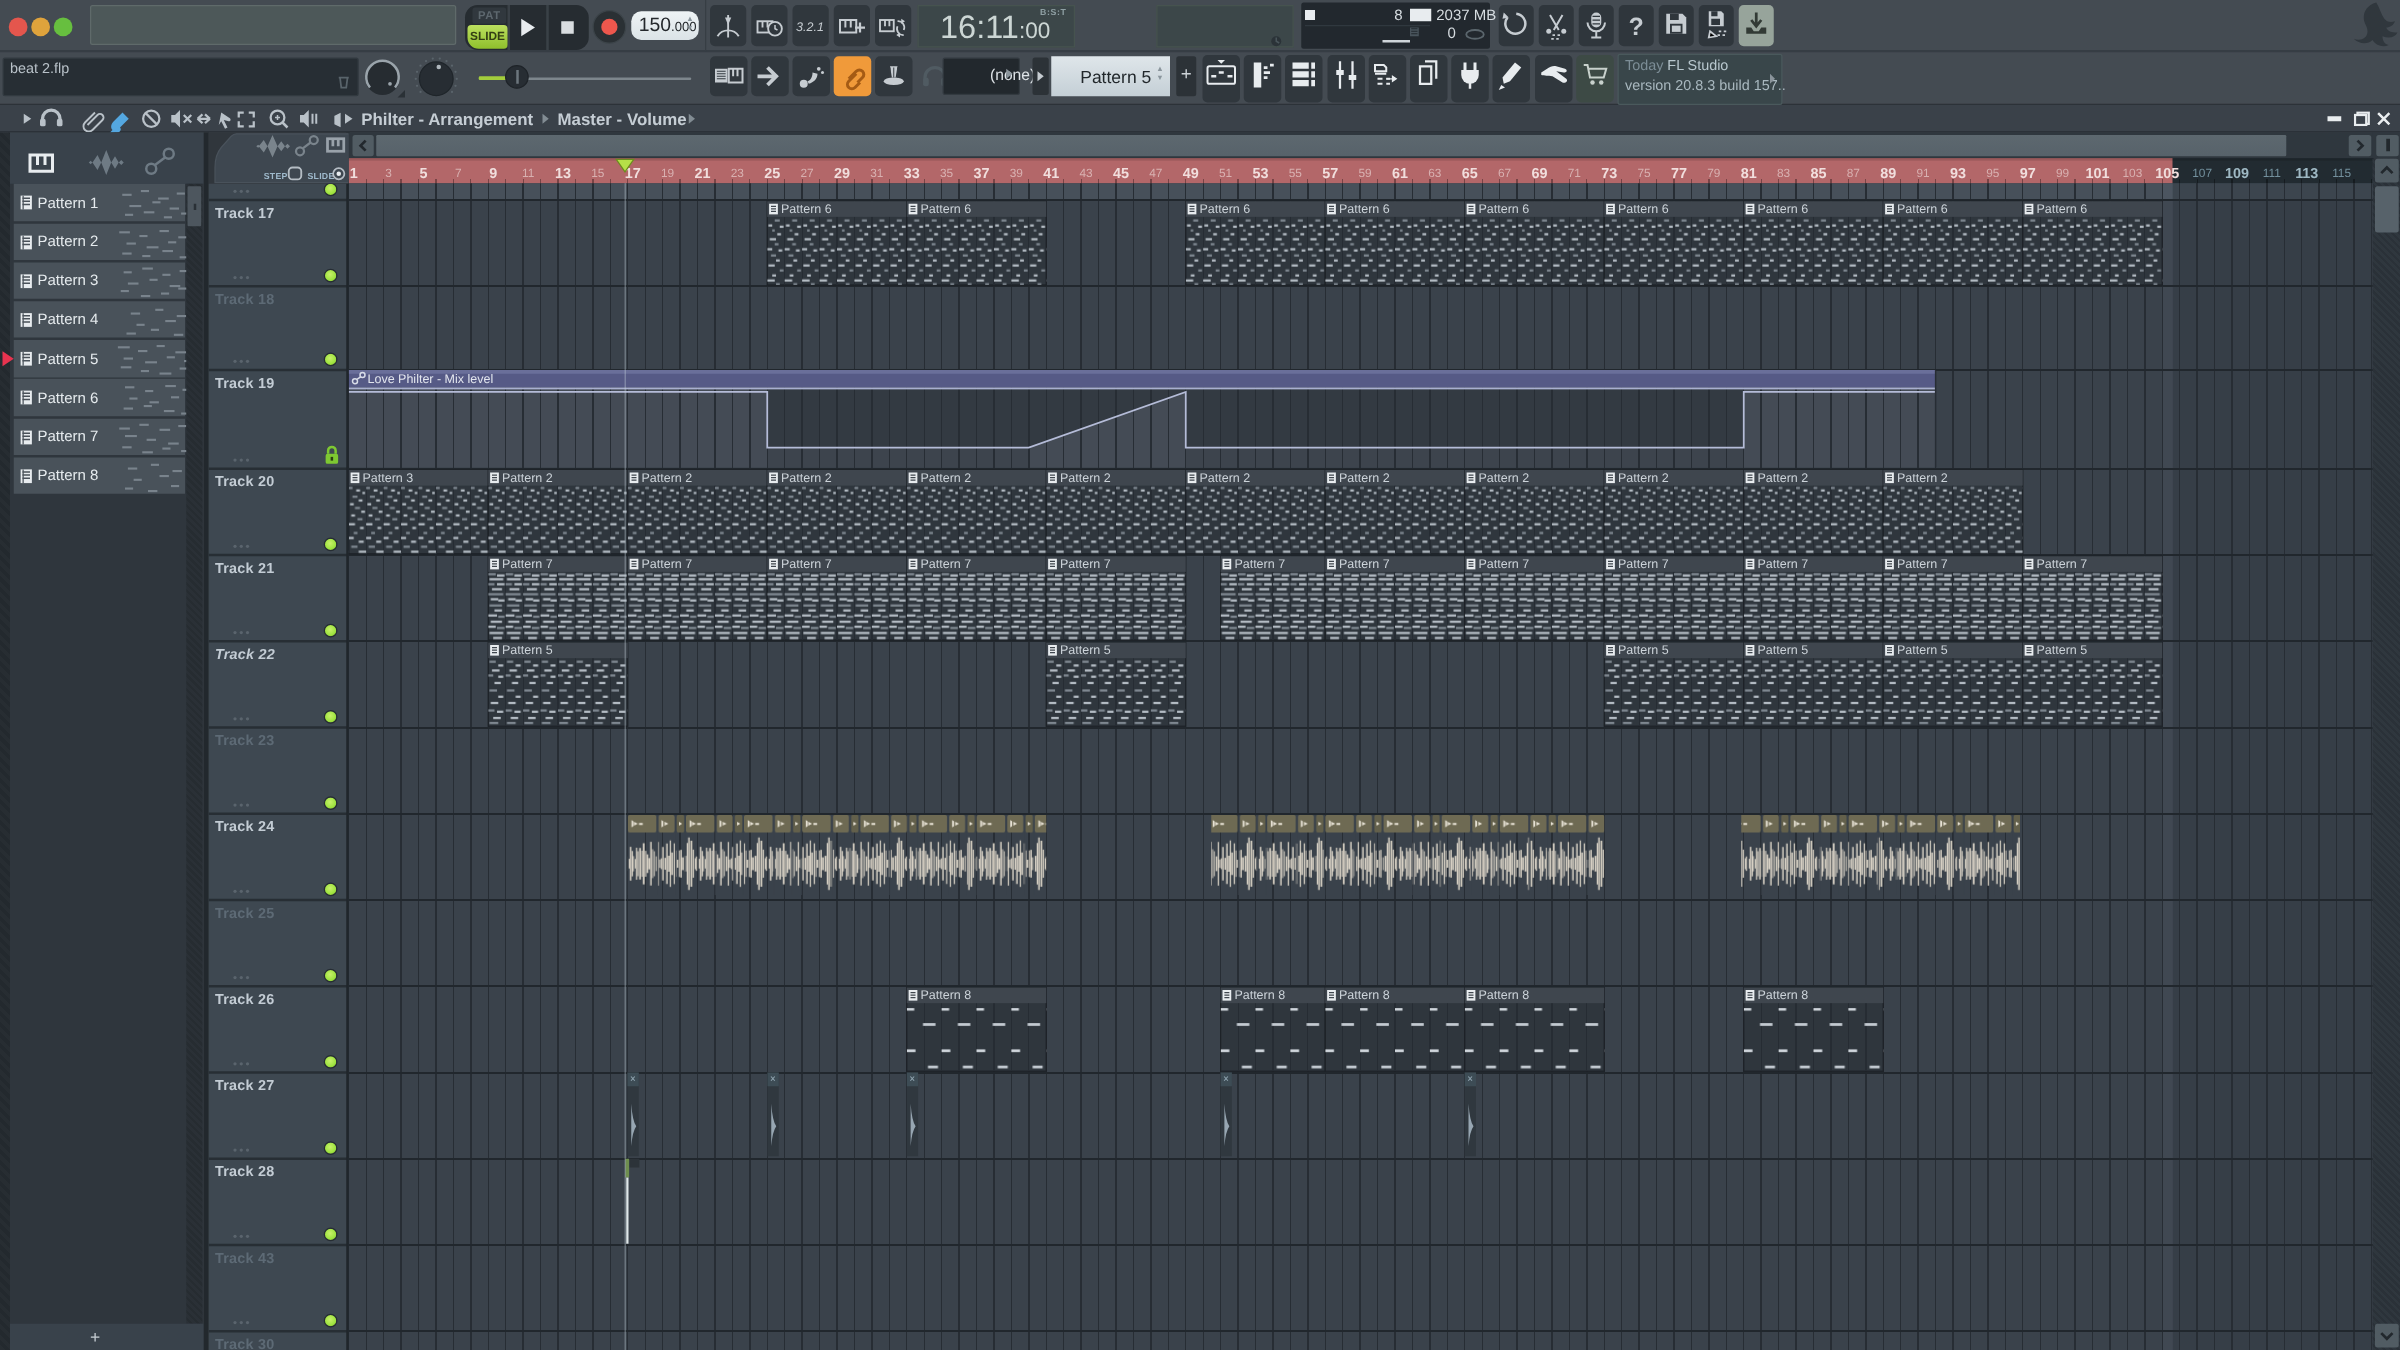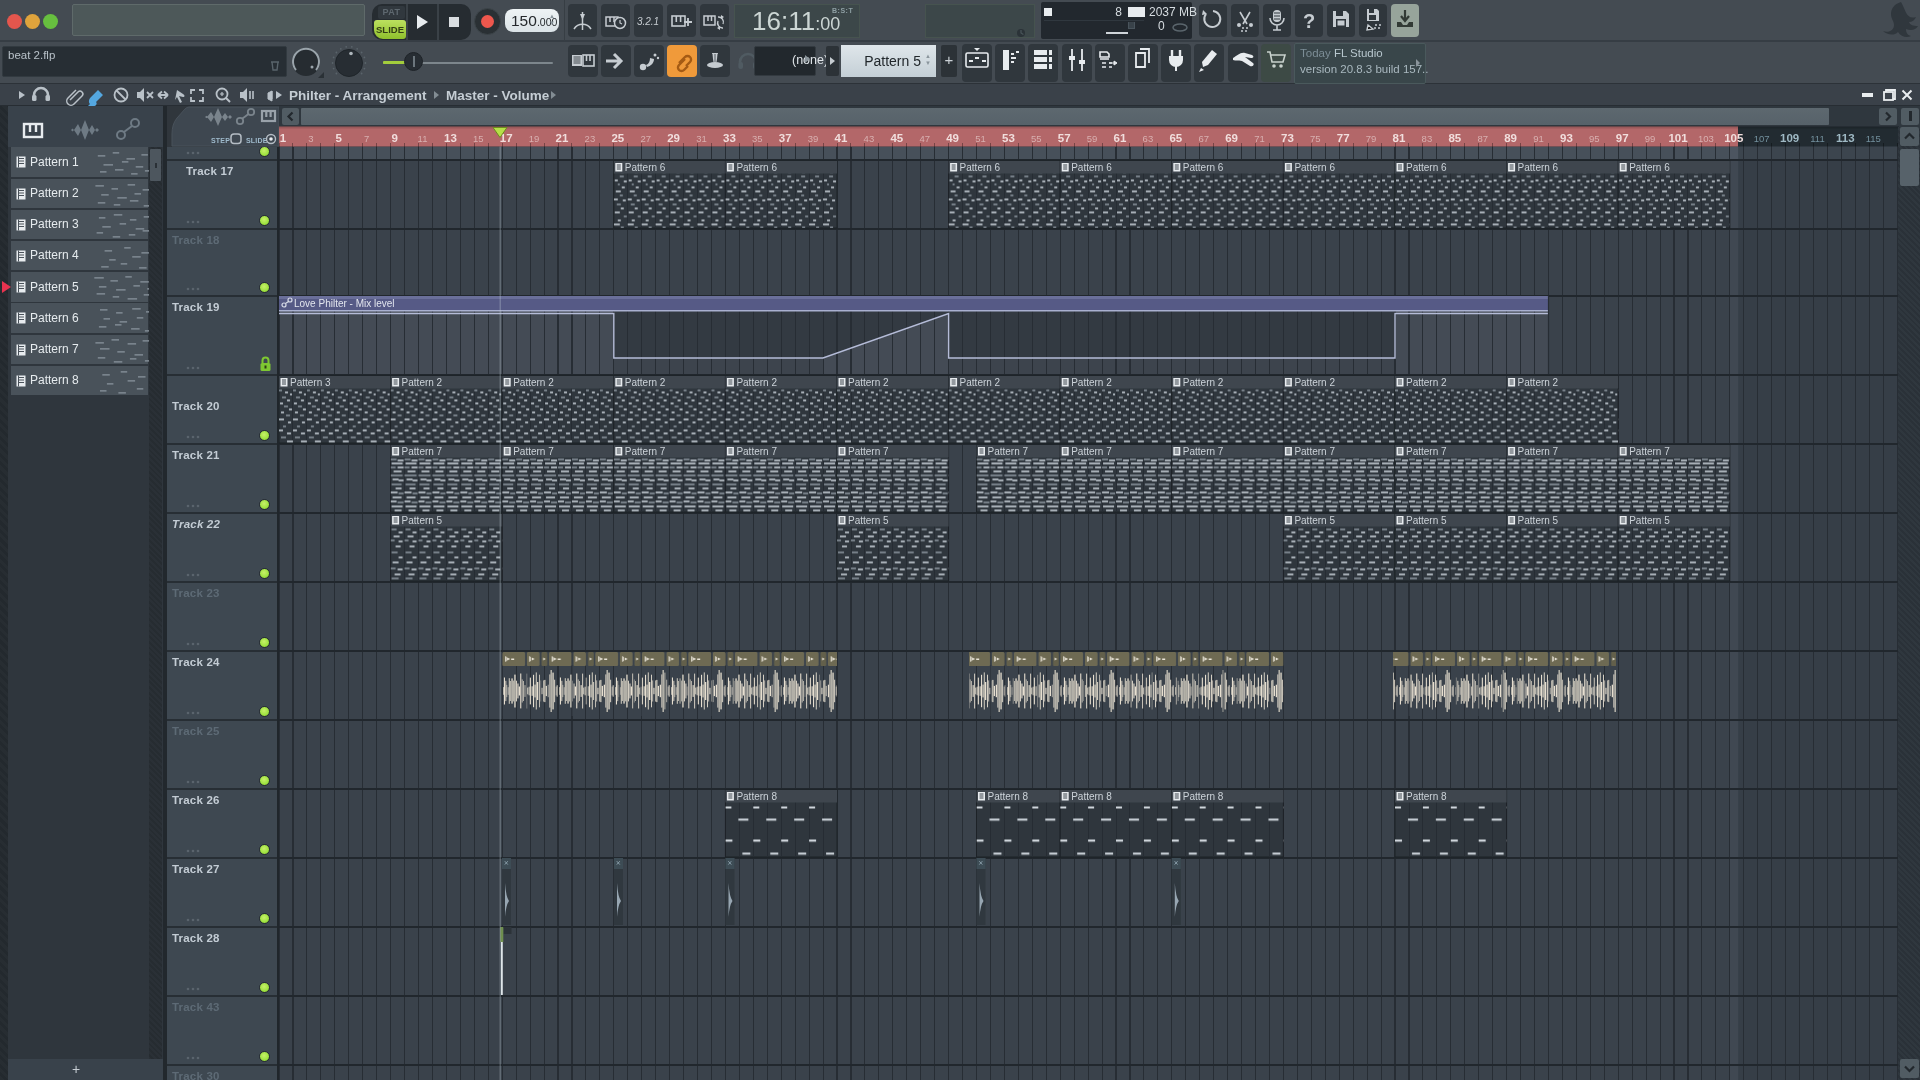--- a/index.html
+++ b/index.html
@@ -470,21 +470,21 @@
       <rect x="44.8" y="22" width="6.5" height="1.7" fill="#79838c"></rect>
     </svg>
 <div class="abs" style="left:2px;top:281.1px;width:0;height:0;border-left:9px solid #e8334f;border-top:6px solid transparent;border-bottom:6px solid transparent;"></div>
 <div class="abs" style="left:149px;top:147px;width:13px;height:912px;background:repeating-linear-gradient(45deg,#2a3036 0 2px,#262c31 2px 4px);"></div>
 <div class="abs" style="left:150px;top:149px;width:11px;height:32px;background:#4d565e;border-radius:1px;"></div>
 <div class="abs" style="left:154.5px;top:163px;width:2.5px;height:5px;background:#2a3036;"></div>
 <div class="abs" style="left:8px;top:1059px;width:155px;height:21px;background:#39424b;"></div>
 <div class="abs" style="left:72px;top:1061px;font-size:14px;color:#c6cdd3;">+</div>
 <div class="abs" style="left:163px;top:106px;width:4px;height:974px;background:#22282d"></div>
 <div class="abs" style="left:167px;top:147px;width:112px;height:933px;background:#3e4851"></div>
-<div class="abs" style="left:172px;top:165px;font-size:11.5px;font-weight:bold;color:#c3ccd4;letter-spacing:0.2px;margin-left:14px;">Track 17</div>
+<div class="abs" style="left:172px;top:165px;font-size:11.5px;font-weight:bold;color:#c3ccd4;letter-spacing:0.2px;">Track 17</div>
 <div class="abs" style="left:167px;top:158.5px;width:112px;height:2px;background:#272e34"></div>
 <svg class="abs" style="left:186px;top:151px;" width="14" height="4" viewBox="0 0 14 4">
       <circle cx="2" cy="2" r="1.3" fill="#5a646d"></circle>
       <circle cx="7" cy="2" r="1.3" fill="#5a646d"></circle>
       <circle cx="12" cy="2" r="1.3" fill="#5a646d"></circle>
     </svg>
 <div class="abs" style="left:259px;top:146px;width:11px;height:11px;border-radius:50%;background:radial-gradient(circle at 45% 40%, #c8f06a, #9ee33f 60%, #74a82e);border:1.5px solid #262d33;"></div>
 <div class="abs" style="left:172px;top:234px;font-size:11.5px;font-weight:bold;color:#5d6a75;letter-spacing:0.2px;">Track 18</div>
 <div class="abs" style="left:167px;top:227.5px;width:112px;height:2px;background:#272e34"></div>
 <svg class="abs" style="left:186px;top:220px;" width="14" height="4" viewBox="0 0 14 4">
@@ -494,21 +494,21 @@
     </svg>
 <div class="abs" style="left:259px;top:215px;width:11px;height:11px;border-radius:50%;background:radial-gradient(circle at 45% 40%, #c8f06a, #9ee33f 60%, #74a82e);border:1.5px solid #262d33;"></div>
 <div class="abs" style="left:172px;top:301px;font-size:11.5px;font-weight:bold;color:#c3ccd4;letter-spacing:0.2px;">Track 19</div>
 <div class="abs" style="left:167px;top:294.5px;width:112px;height:2px;background:#272e34"></div>
 <svg class="abs" style="left:186px;top:287px;" width="14" height="4" viewBox="0 0 14 4">
       <circle cx="2" cy="2" r="1.3" fill="#5a646d"></circle>
       <circle cx="7" cy="2" r="1.3" fill="#5a646d"></circle>
       <circle cx="12" cy="2" r="1.3" fill="#5a646d"></circle>
     </svg>
 <div class="abs" style="left:259px;top:282px;width:11px;height:11px;border-radius:50%;background:radial-gradient(circle at 45% 40%, #c8f06a, #9ee33f 60%, #74a82e);border:1.5px solid #262d33;"></div>
-<div class="abs" style="left:172px;top:380px;font-size:11.5px;font-weight:bold;color:#c3ccd4;letter-spacing:0.2px;margin-top:20px;">Track 20</div>
+<div class="abs" style="left:172px;top:380px;font-size:11.5px;font-weight:bold;color:#c3ccd4;letter-spacing:0.2px;">Track 20</div>
 <div class="abs" style="left:167px;top:373.5px;width:112px;height:2px;background:#272e34"></div>
 <svg class="abs" style="left:186px;top:366px;" width="14" height="4" viewBox="0 0 14 4">
       <circle cx="2" cy="2" r="1.3" fill="#5a646d"></circle>
       <circle cx="7" cy="2" r="1.3" fill="#5a646d"></circle>
       <circle cx="12" cy="2" r="1.3" fill="#5a646d"></circle>
     </svg>
 <svg class="abs" style="left:259px;top:356px;" width="13" height="16" viewBox="0 0 13 16">
       <path d="M3.5 7V4.5a3 3 0 0 1 6 0V7" stroke="#7ec832" fill="none" stroke-width="2"></path>
       <rect x="1.5" y="7" width="10" height="8" rx="1.5" fill="#7ec832"></rect>
       <rect x="5.5" y="9.5" width="2" height="3" fill="#2c3e12"></rect>

